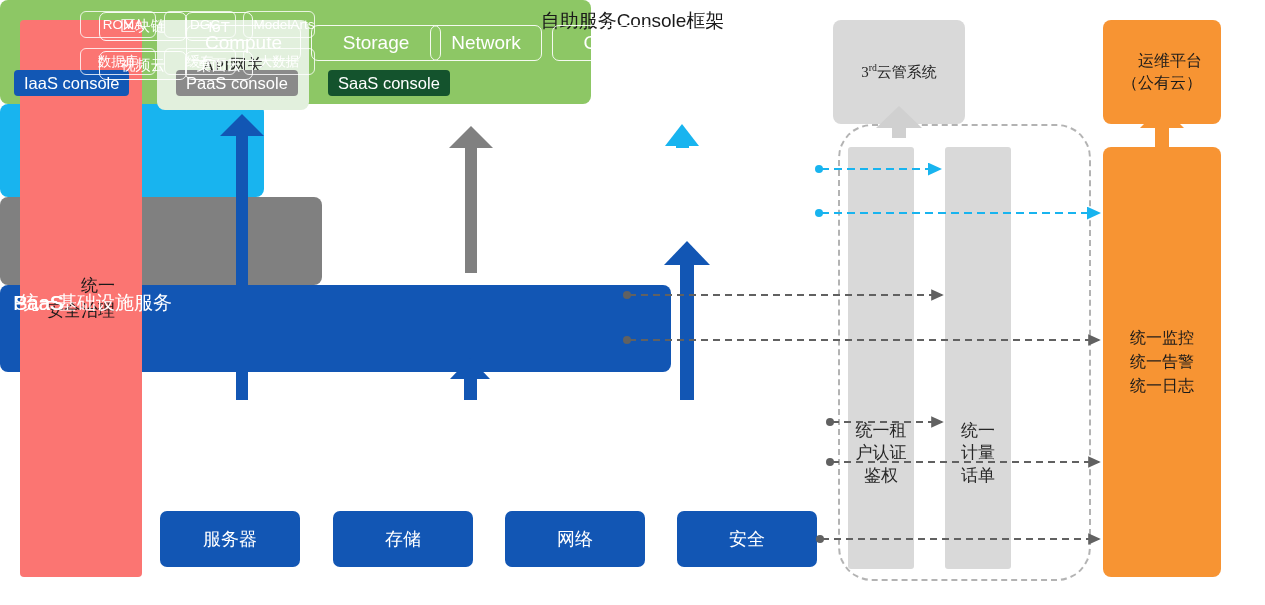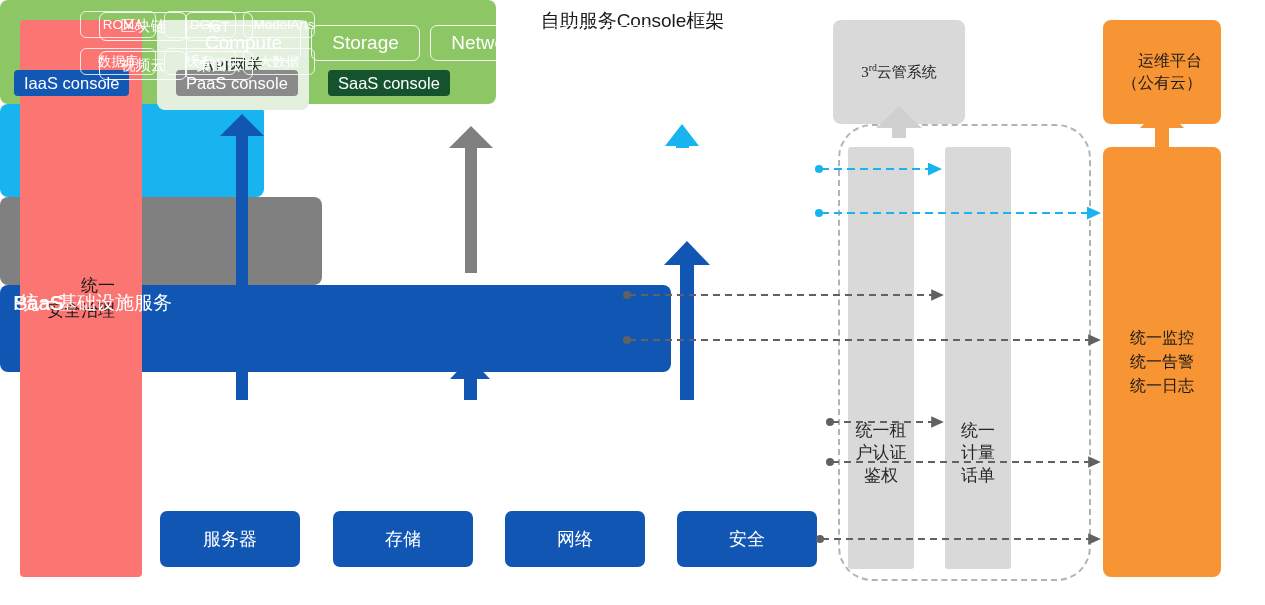--- a/index.html
+++ b/index.html
@@ -27,21 +27,21 @@
 
   
   .api-gw{
     left:157px;top:20px;width:152px;height:90px;
     background:#e2f0dd;border-radius:8px;
     color:#262626;font-size:17px;
   }
 
   
   .console-frame{
-    left:322px;top:20px;width:496px;height:104px;
+    left:322px;top:20px;width:591px;height:104px;
     background:#8dc765;border-radius:8px;
     display:block;
   }
   .console-title{
     position:absolute;left:0;top:8px;width:100%;
     text-align:center;color:#1a1a1a;font-size:19px;
   }
   .console-chip{
     position:absolute;top:70px;height:26px;
     display:flex;align-items:center;justify-content:center;
@@ -97,21 +97,21 @@
   .pc-c3{left:243px;width:72px;}
 
   
   .infra{
     left:157px;top:400px;width:671px;height:87px;
     background:#1256b4;border-radius:8px;display:block;
   }
   .infra-label{position:absolute;left:20px;top:50%;transform:translateY(-50%);color:#fff;font-size:19px;}
   .infra .sub-chip{font-size:19px;height:36px;top:25px;border:1.6px solid rgba(255,255,255,.9);border-radius:7px;}
   .ic1{left:186px;width:115px;}
-  .ic2{left:311px;width:109px;}
+  .ic2{left:311px;width:130px;}
   .ic3{left:430px;width:112px;}
   .ic4{left:552px;width:103px;}
 
   
   .hw{
     top:511px;height:56px;background:#1256b4;border-radius:7px;
     color:#ffffff;font-size:18px;
   }
   .hw1{left:160px;width:140px;}
   .hw2{left:333px;width:140px;}

